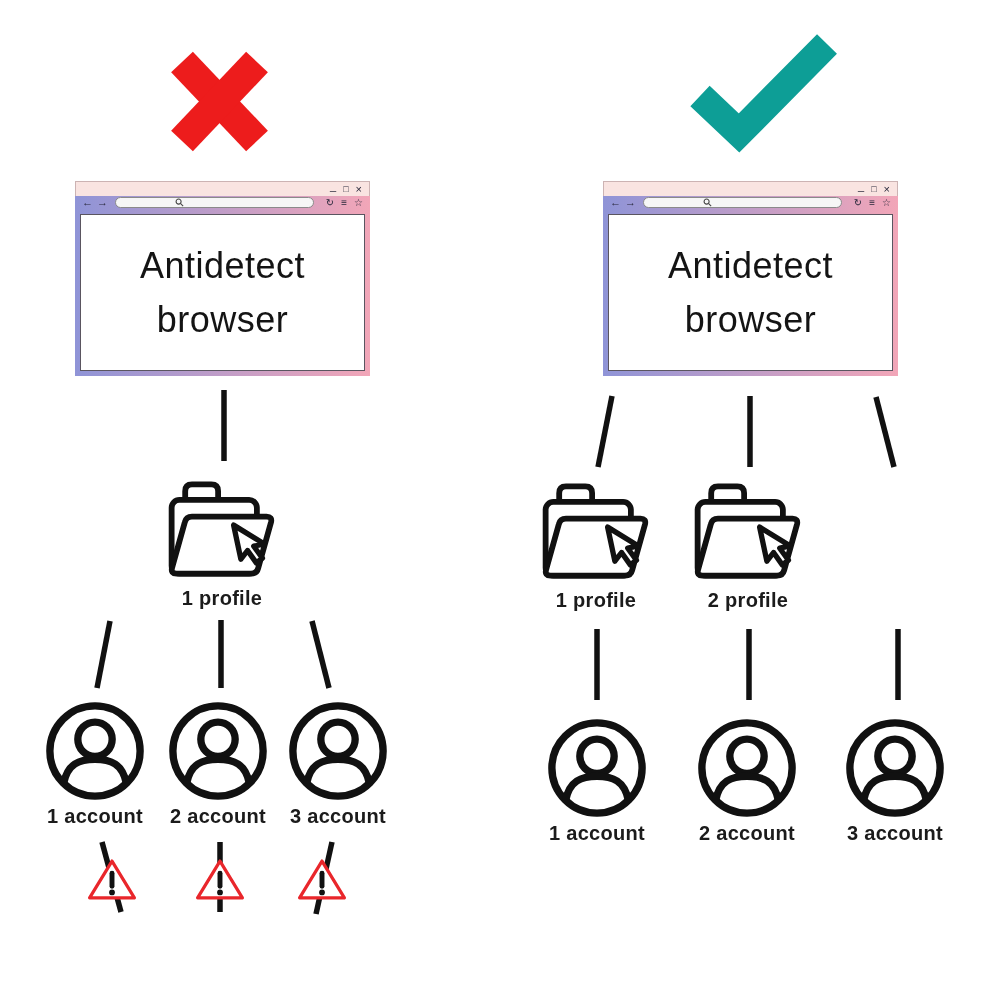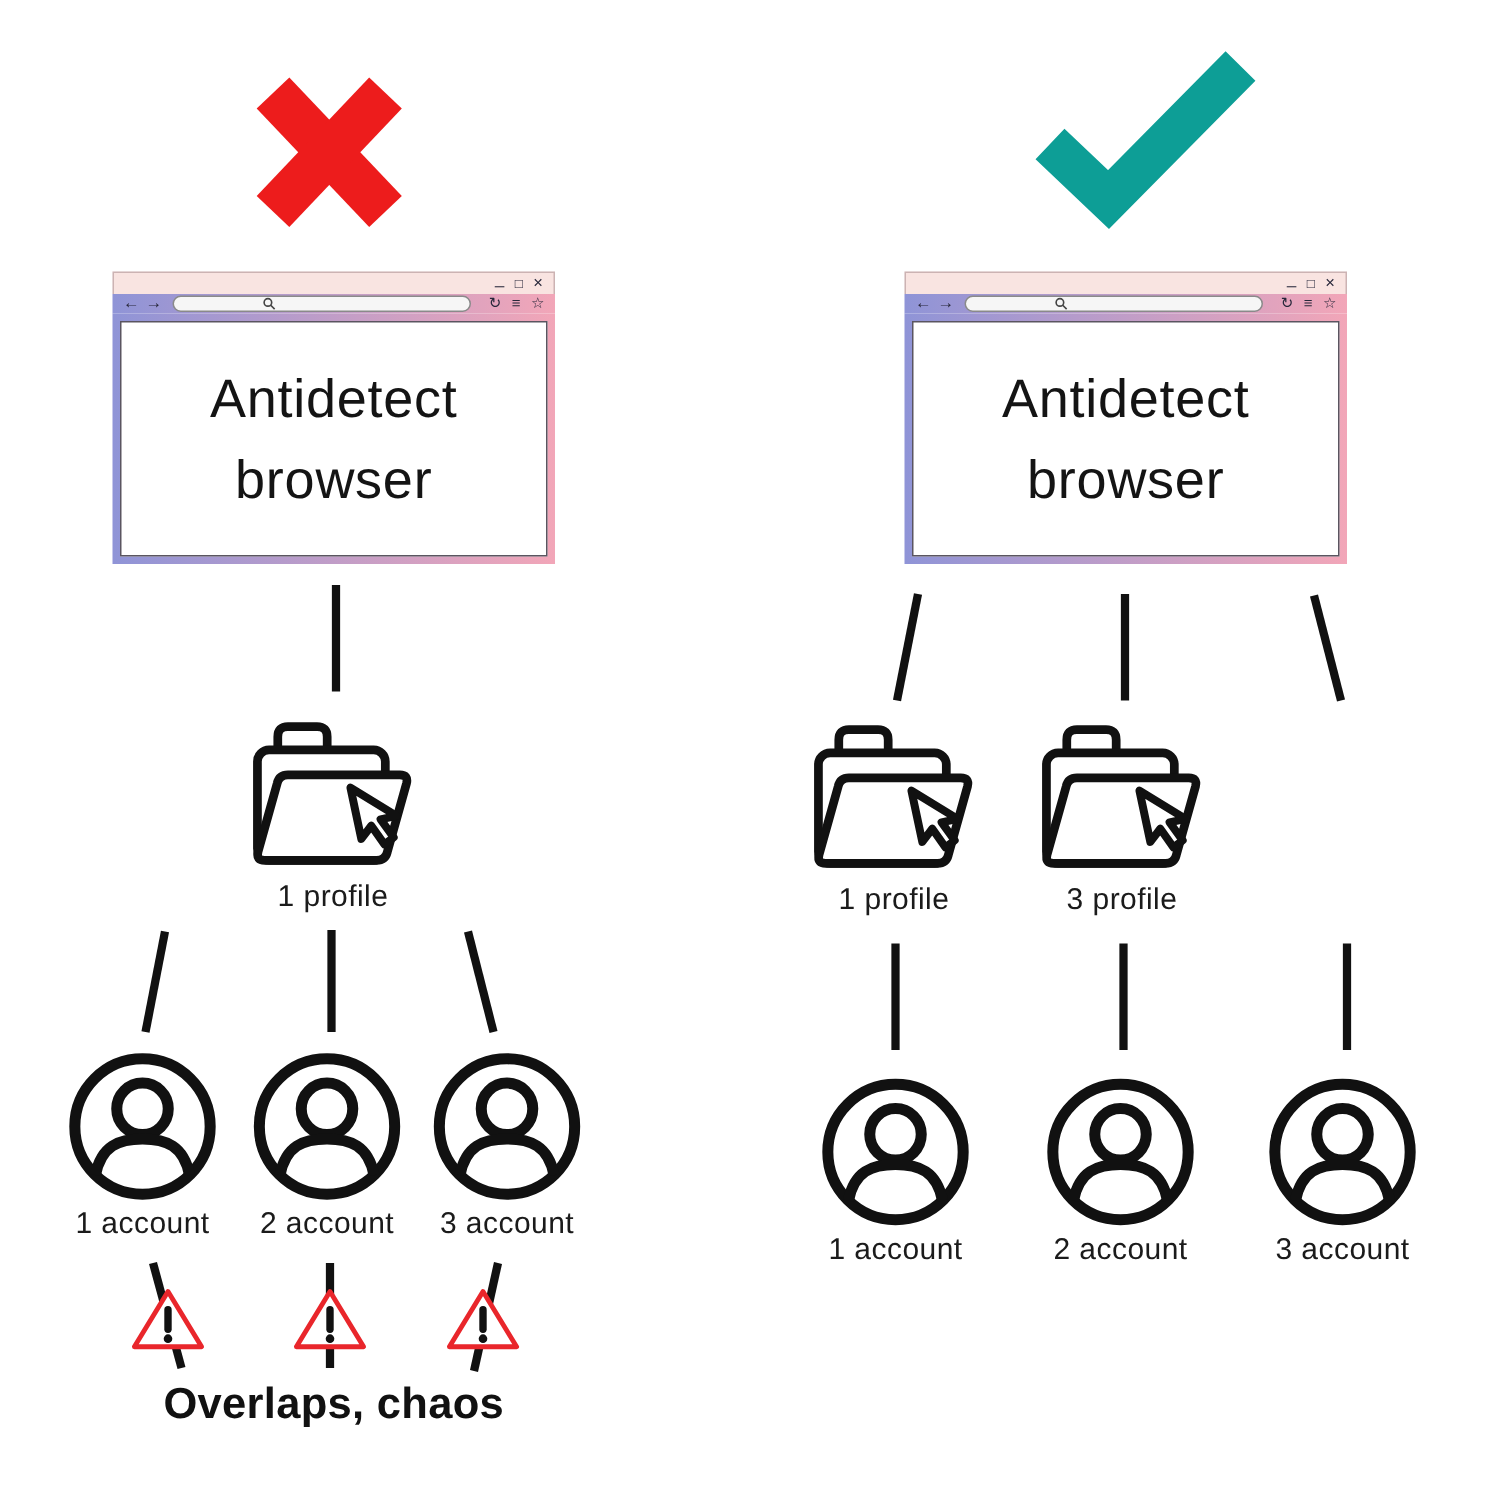--- a/index.html
+++ b/index.html
@@ -42,21 +42,21 @@
     flex:1;background:#ffffff;border:1.5px solid #5a5560;
     display:flex;align-items:center;justify-content:center;
   }
   .browser-title{
     width:260px;text-align:center;font-size:36px;line-height:1.5;
     letter-spacing:.5px;color:#141414;
   }
 
   
   .node{position:absolute;display:flex;flex-direction:column;align-items:center;z-index:2;}
-  .node .label{margin-top:3px;font-size:20px;letter-spacing:.3px;color:#1b1b1b;white-space:nowrap;}
+  .node .label{margin-top:3px;font-size:20px;letter-spacing:.3px;color:#1b1b1b;white-space:nowrap;font-weight:bold;}
   .caption{
     position:absolute;text-align:center;font-size:29px;font-weight:800;letter-spacing:.2px;
     color:#111;z-index:2;
   }
   .mark{position:absolute;z-index:2;}
 </style>
 </head>
 <body>
 
 <div class="canvas">
@@ -167,21 +167,20 @@
   <svg class="mark" style="left:86px;top:856px" width="52" height="46" viewBox="0 0 58 50">
       <use href="#sym-warning"></use>
     </svg>
   <svg class="mark" style="left:194px;top:856px" width="52" height="46" viewBox="0 0 58 50">
       <use href="#sym-warning"></use>
     </svg>
   <svg class="mark" style="left:296px;top:856px" width="52" height="46" viewBox="0 0 58 50">
       <use href="#sym-warning"></use>
     </svg>
 
-  <div class="caption" style="left:75px;top:920px;width:295px;">Overlaps, chaos</div>
 
   <svg class="mark" style="left:685px;top:33px" width="155" height="115" viewBox="0 0 155 115">
     <path d="M15,63 L54,100 L142,11" fill="none" stroke="#0d9e96" stroke-width="28" stroke-linecap="butt" stroke-linejoin="miter"></path>
   </svg>
 
   <div class="window" style="left:603px;top:181px;">
     <div class="titlebar">
       <span class="winctl minus">_</span>
       <span class="winctl sq">□</span>
       <span class="winctl x">×</span>
@@ -210,21 +209,21 @@
   <div class="node" style="left:521px;top:476px;width:150px;">
     <svg width="124" height="110" viewBox="0 0 128 112">
         <use href="#sym-folder"></use>
       </svg>
     <div class="label">1 profile</div>
   </div>
   <div class="node" style="left:673px;top:476px;width:150px;">
     <svg width="124" height="110" viewBox="0 0 128 112">
         <use href="#sym-folder"></use>
       </svg>
-    <div class="label">3 profile</div>
+    <div class="label">2 profile</div>
   </div>
 
   <div class="node" style="left:532px;top:717px;width:130px;">
     <svg width="102" height="102" viewBox="0 0 104 104">
         <use href="#sym-account"></use>
       </svg>
     <div class="label">1 account</div>
   </div>
   <div class="node" style="left:682px;top:717px;width:130px;">
     <svg width="102" height="102" viewBox="0 0 104 104">

